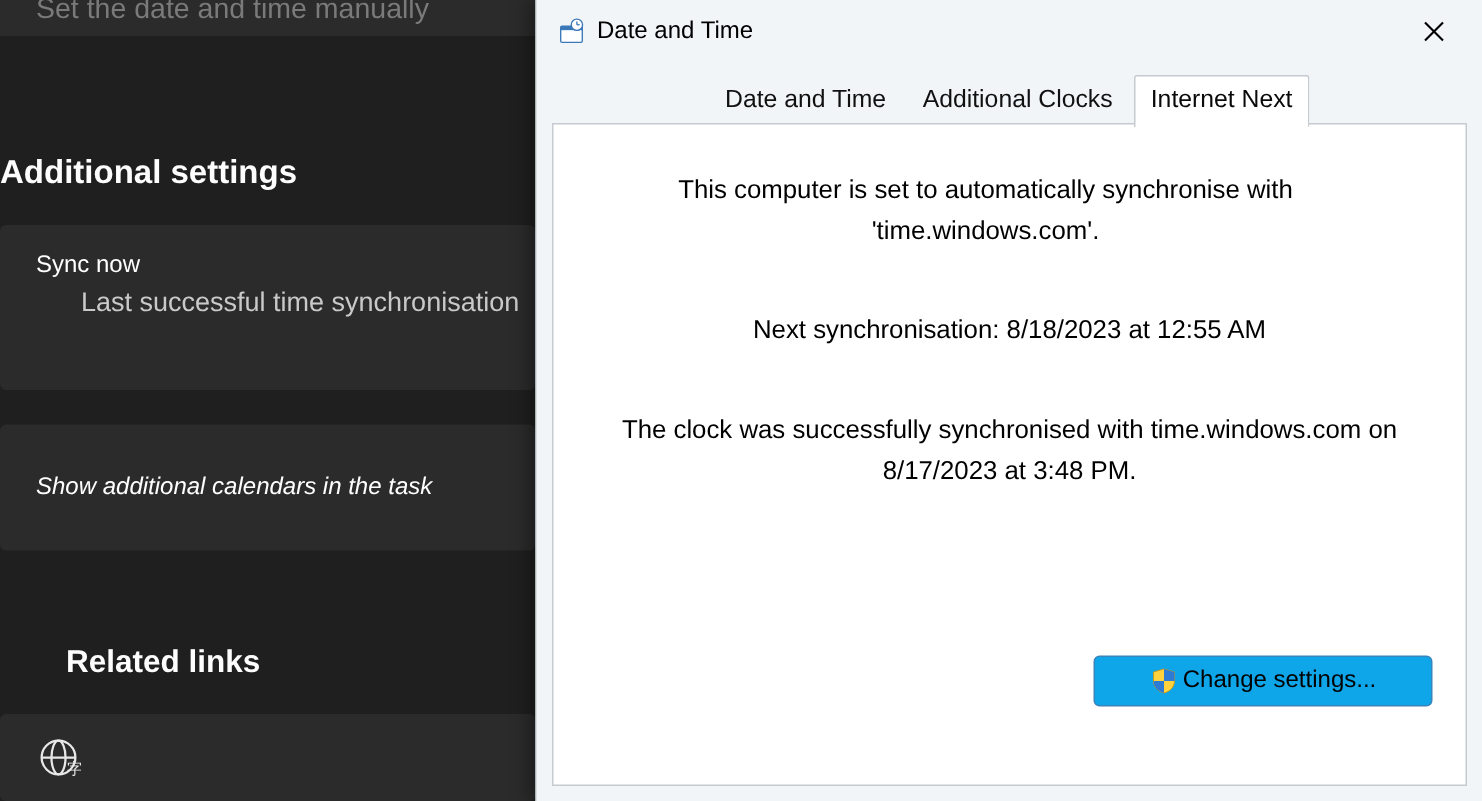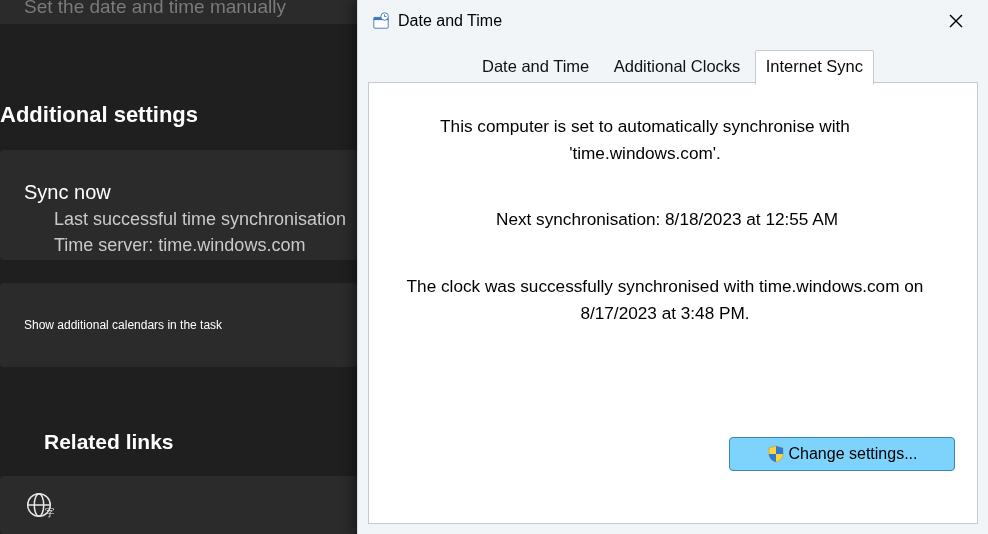--- a/index.html
+++ b/index.html
@@ -22,25 +22,25 @@
   .bg-heading {
     position: absolute; left: 0; top: 102px;
     font-size: 22px; font-weight: 600; color: #fdfdfd;
   }
   .card {
     position: absolute; left: 0; width: 357px;
     background: #2b2b2b; border-radius: 4px;
     padding: 18px 24px;
   }
   .card-sync { top: 150px; height: 110px; }
-  .card-sync .t1 { font-size: 20px; color: #fff; margin-bottom: 2px; margin-top: 13px; }
+  .card-sync .t1 { font-size: 16px; color: #fff; margin-bottom: 2px; }
   .card-sync .t2,
   .card-sync .t3 { font-size: 18px; color: #c9c9c9; line-height: 1.45; white-space: nowrap; margin-left: 30px; }
   .card-cal { top: 283px; height: 84px; display: flex; align-items: center; }
-  .card-cal .t1 { font-size: 12px; color: #fff; white-space: nowrap; }
+  .card-cal .t1 { font-size: 16px; color: #fff; white-space: nowrap; font-style: italic; }
   .bg-heading2 {
     position: absolute; left: 0; top: 430px;
     font-size: 21px; font-weight: 600; color: #fdfdfd; margin-left: 44px;
   }
   .card-lang { top: 476px; height: 58px; display: flex; align-items: center; gap: 18px; padding-left: 24px; }
   .globe-icon { width: 30px; height: 30px; flex: 0 0 30px; display: flex; align-items: center; justify-content: center; }
   .globe-icon svg { width: 30px; height: 30px; }
   .lang-text .t1 { font-size: 20px; color: #fff; }
   .lang-text .t2 { font-size: 16px; color: #b8b8b8; white-space: nowrap; }
 
@@ -87,34 +87,34 @@
   }
   .tab.inactive {
     background: transparent;
     color: #111;
   }
 
   .tabpanel {
     position: absolute; left: 10px; right: 10px; top: 82px; bottom: 10px;
     background: #fff;
     border: 1px solid #c5cbd1;
-    padding: 30px 28px 20px 16px;
+    padding: 30px 28px 20px 28px;
   }
   .panel-text {
     font-size: 17.2px; color: #000;
     line-height: 1.55;
   }
   .p1 { margin-bottom: 40px; max-width: 520px; }
   .p2 { margin-bottom: 40px; }
   .p3 { margin-bottom: 0; max-width: 560px; }
 
   .change-btn {
     position: absolute; right: 22px; bottom: 52px;
     width: 226px; height: 34px;
-    background: #7dd3fc;
+    background: #0ea5e9;
     border: 1px solid #3a84bc;
     border-radius: 4px;
     display: flex; align-items: center; justify-content: center;
     gap: 4px;
     font-size: 16px; color: #000;
     cursor: pointer;
   }
   .shield { width: 18px; height: 18px; }
 </style>
 </head>
@@ -124,21 +124,20 @@
 
   <div class="bg-row-top">
     <span>Set the date and time manually</span>
   </div>
 
   <div class="bg-heading">Additional settings</div>
 
   <div class="card card-sync">
     <div class="t1">Sync now</div>
     <div class="t2">Last successful time synchronisation</div>
-    <div class="t3">Time server: time.windows.com</div>
   </div>
 
   <div class="card card-cal">
     <div class="t1">Show additional calendars in the task</div>
   </div>
 
   <div class="bg-heading2">Related links</div>
 
   <div class="card card-lang">
     <span class="globe-icon">
@@ -170,21 +169,21 @@
       <svg viewBox="0 0 14 14">
         <line x1="1" y1="1" x2="13" y2="13" stroke="#000" stroke-width="1.4"></line>
         <line x1="13" y1="1" x2="1" y2="13" stroke="#000" stroke-width="1.4"></line>
       </svg>
     </span>
   </div>
 
   <div class="tabstrip">
     <span class="tab inactive">Date and Time</span>
     <span class="tab inactive">Additional Clocks</span>
-    <span class="tab active">Internet Sync</span>
+    <span class="tab active">Internet Next</span>
   </div>
 
   <div class="tabpanel">
     <p class="panel-text p1">This computer is set to automatically synchronise with 'time.windows.com'.</p>
     <p class="panel-text p2">Next synchronisation: 8/18/2023 at 12:55 AM</p>
     <p class="panel-text p3">The clock was successfully synchronised with time.windows.com on 8/17/2023 at 3:48 PM.</p>
 
     <div class="change-btn">
       <span class="shield">
         <svg viewBox="0 0 18 18">

